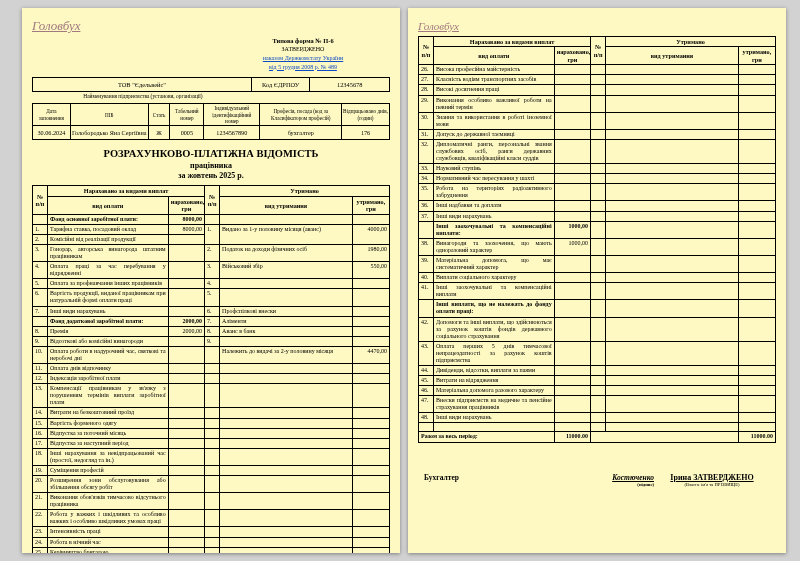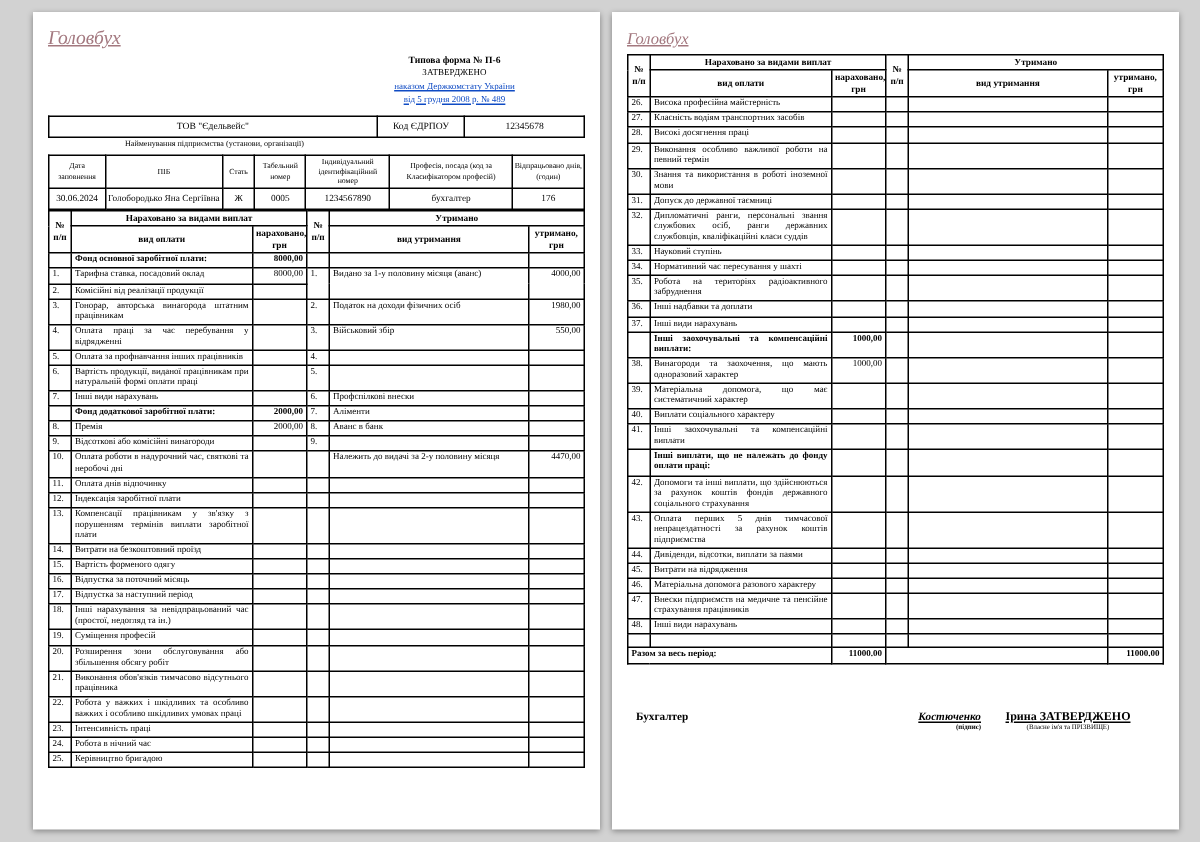--- a/index.html
+++ b/index.html
@@ -4,21 +4,21 @@
 <style>
   html,body{margin:0;padding:0;}
   body{
     width:800px;height:561px;overflow:hidden;
     background:#d2d2d2;
     font-family:"Liberation Serif",serif;
     color:#000;
   }
   .canvas{display:flex;gap:8px;padding:8px 0 0 22px;}
   .page{
-    width:378px;height:545px;background:#ffffff;
+    width:378px;height:545px;background:#fef9c3;
     box-shadow:0 1px 4px rgba(0,0,0,.4);
     box-sizing:border-box;padding:8px 10px;
     overflow:hidden;position:relative;
   }
   .logo{
     font-family:"Liberation Serif",serif;font-style:italic;
     color:#a3787f;font-size:13px;text-decoration:underline;
     display:inline-block;line-height:1;
   }
   .page2 .logo{font-size:11px;}
@@ -110,20 +110,25 @@
         <td>Голобородько Яна Сергіївна</td>
         <td>Ж</td>
         <td>0005</td>
         <td>1234567890</td>
         <td>бухгалтер</td>
         <td>176</td>
       </tr>
     </tbody>
       </table>
 
+    <div class="doc-title">
+      <div class="t1">РОЗРАХУНКОВО-ПЛАТІЖНА ВІДОМІСТЬ</div>
+      <div class="t2">працівника</div>
+      <div class="t3">за жовтень 2025 р.</div>
+    </div>
 
     <table class="main">
       <colgroup>
         <col style="width:4.2%">
           <col style="width:33.8%">
           <col style="width:10.2%">
         <col style="width:4.2%">
           <col style="width:37.2%">
           <col style="width:10.4%">
       </colgroup>

